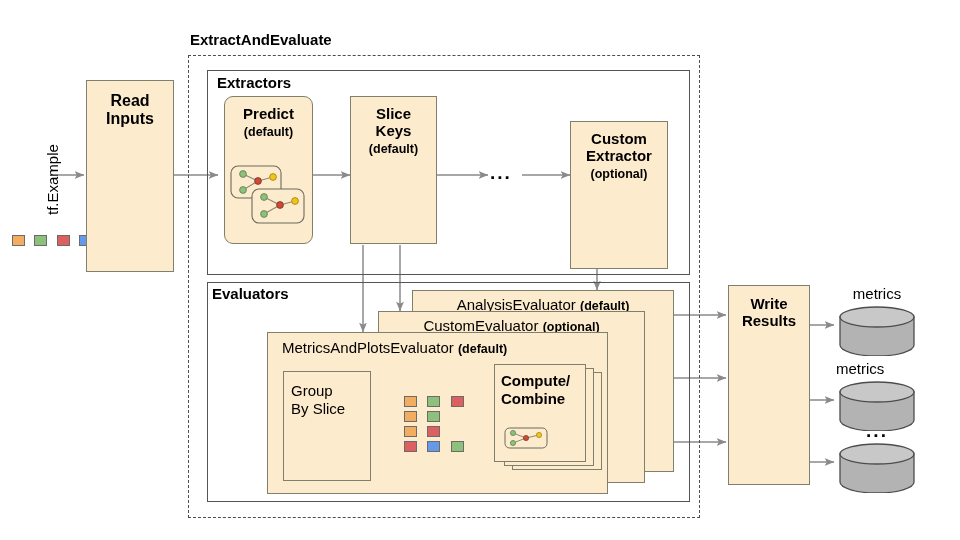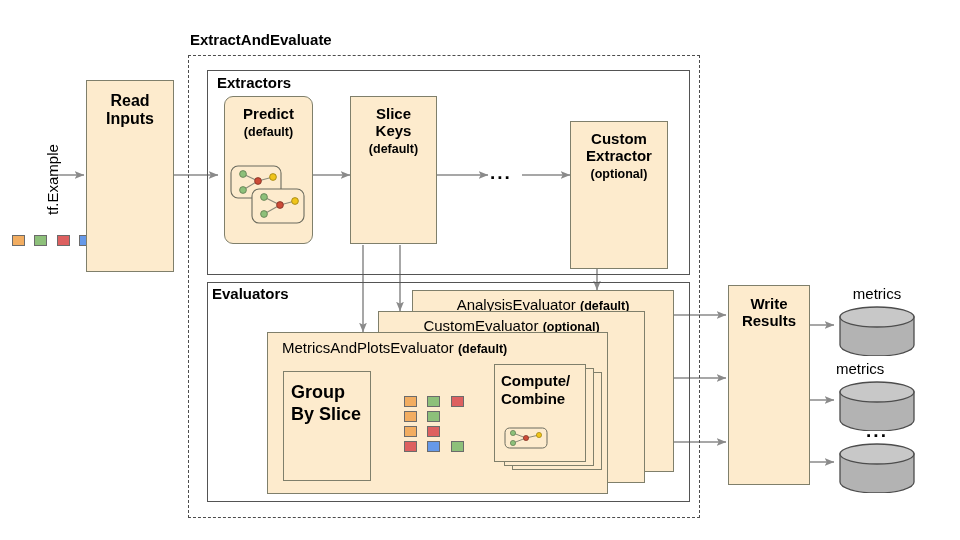--- a/index.html
+++ b/index.html
@@ -161,21 +161,21 @@
   </div>
 
   <div class="box" style="left:267px;top:332px;width:341px;height:162px;">
     <div style="position:absolute;left:14px;top:6px;font-size:15px;">
       <span class="ttl">MetricsAndPlotsEvaluator</span>
       <span class="sub" style="font-size:12.5px;">(default)</span>
     </div>
   </div>
 
   <div style="position:absolute;left:283px;top:371px;width:88px;height:110px;box-sizing:border-box;border:1.3px solid #7f7f6b;background:#fdebcd;">
-    <div style="position:absolute;left:7px;top:10px;font-size:18px;font-weight:bold;line-height:1.2;">
+    <div style="position:absolute;left:7px;top:10px;font-size:15px;font-weight:normal;line-height:1.2;">
       <span>Group</span><br>
       <span>By Slice</span>
     </div>
   </div>
 
   <div style="position:absolute;left:404px;top:393px;">
     <div style="height:15px;">
       <span class="sq" style="position:relative;display:inline-block;width:13px;height:11px;background:#f2ad61;margin-right:6px;"></span>
       <span class="sq" style="position:relative;display:inline-block;width:13px;height:11px;background:#8dc07a;margin-right:6px;"></span>
       <span class="sq" style="position:relative;display:inline-block;width:13px;height:11px;background:#dd6060;"></span>

